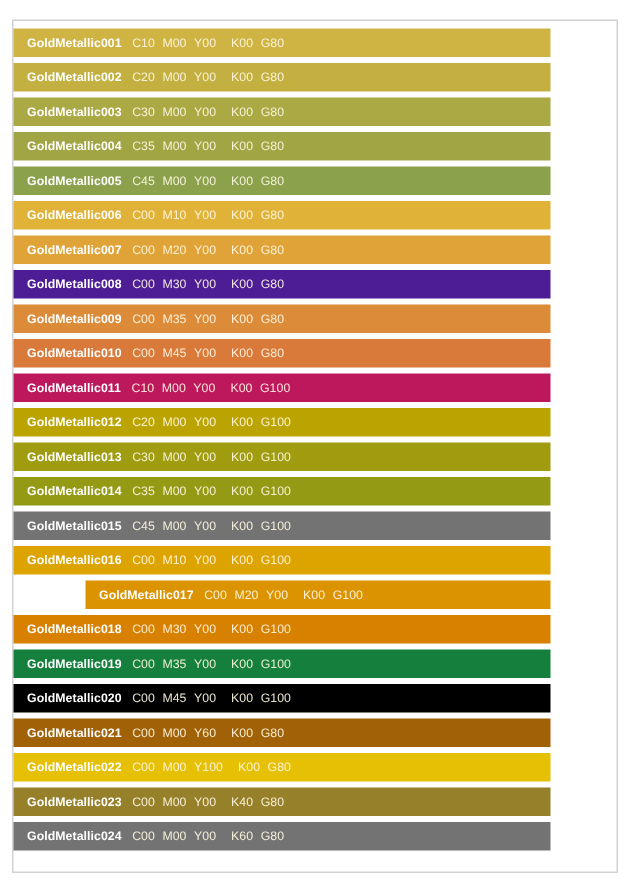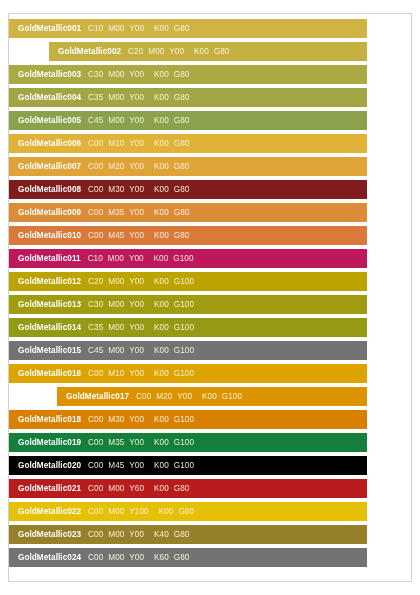--- a/index.html
+++ b/index.html
@@ -73,39 +73,39 @@
 </style>
 </head>
 <body>
 
 <div id="page">
   <div id="page-frame"></div>
   <div id="swatch-list">
       <div class="swatch-row" style="background: rgb(207, 180, 68);">
         <div class="swatch-label"><span class="swatch-name">GoldMetallic001</span><span class="gap-c"></span><span class="swatch-values">C10</span><span class="gap-sm"></span><span class="swatch-values">M00</span><span class="gap-sm"></span><span class="swatch-values">Y00</span><span class="gap-k"></span><span class="swatch-values">K00</span><span class="gap-sm"></span><span class="swatch-values">G80</span></div>
       </div>
-      <div class="swatch-row" style="background: rgb(195, 176, 65); margin-left: 40px;">
+      <div class="swatch-row" style="background: rgb(195, 176, 65);">
         <div class="swatch-label"><span class="swatch-name">GoldMetallic002</span><span class="gap-c"></span><span class="swatch-values">C20</span><span class="gap-sm"></span><span class="swatch-values">M00</span><span class="gap-sm"></span><span class="swatch-values">Y00</span><span class="gap-k"></span><span class="swatch-values">K00</span><span class="gap-sm"></span><span class="swatch-values">G80</span></div>
       </div>
       <div class="swatch-row" style="background: rgb(170, 169, 68);">
         <div class="swatch-label"><span class="swatch-name">GoldMetallic003</span><span class="gap-c"></span><span class="swatch-values">C30</span><span class="gap-sm"></span><span class="swatch-values">M00</span><span class="gap-sm"></span><span class="swatch-values">Y00</span><span class="gap-k"></span><span class="swatch-values">K00</span><span class="gap-sm"></span><span class="swatch-values">G80</span></div>
       </div>
       <div class="swatch-row" style="background: rgb(162, 165, 68);">
         <div class="swatch-label"><span class="swatch-name">GoldMetallic004</span><span class="gap-c"></span><span class="swatch-values">C35</span><span class="gap-sm"></span><span class="swatch-values">M00</span><span class="gap-sm"></span><span class="swatch-values">Y00</span><span class="gap-k"></span><span class="swatch-values">K00</span><span class="gap-sm"></span><span class="swatch-values">G80</span></div>
       </div>
       <div class="swatch-row" style="background: rgb(139, 161, 75);">
         <div class="swatch-label"><span class="swatch-name">GoldMetallic005</span><span class="gap-c"></span><span class="swatch-values">C45</span><span class="gap-sm"></span><span class="swatch-values">M00</span><span class="gap-sm"></span><span class="swatch-values">Y00</span><span class="gap-k"></span><span class="swatch-values">K00</span><span class="gap-sm"></span><span class="swatch-values">G80</span></div>
       </div>
       <div class="swatch-row" style="background: rgb(224, 178, 55);">
         <div class="swatch-label"><span class="swatch-name">GoldMetallic006</span><span class="gap-c"></span><span class="swatch-values">C00</span><span class="gap-sm"></span><span class="swatch-values">M10</span><span class="gap-sm"></span><span class="swatch-values">Y00</span><span class="gap-k"></span><span class="swatch-values">K00</span><span class="gap-sm"></span><span class="swatch-values">G80</span></div>
       </div>
       <div class="swatch-row" style="background: rgb(223, 163, 55);">
         <div class="swatch-label"><span class="swatch-name">GoldMetallic007</span><span class="gap-c"></span><span class="swatch-values">C00</span><span class="gap-sm"></span><span class="swatch-values">M20</span><span class="gap-sm"></span><span class="swatch-values">Y00</span><span class="gap-k"></span><span class="swatch-values">K00</span><span class="gap-sm"></span><span class="swatch-values">G80</span></div>
       </div>
-      <div class="swatch-row" style="background: #7f1d1d;">
+      <div class="swatch-row" style="background: #4c1d95;">
         <div class="swatch-label"><span class="swatch-name">GoldMetallic008</span><span class="gap-c"></span><span class="swatch-values">C00</span><span class="gap-sm"></span><span class="swatch-values">M30</span><span class="gap-sm"></span><span class="swatch-values">Y00</span><span class="gap-k"></span><span class="swatch-values">K00</span><span class="gap-sm"></span><span class="swatch-values">G80</span></div>
       </div>
       <div class="swatch-row" style="background: rgb(220, 140, 57);">
         <div class="swatch-label"><span class="swatch-name">GoldMetallic009</span><span class="gap-c"></span><span class="swatch-values">C00</span><span class="gap-sm"></span><span class="swatch-values">M35</span><span class="gap-sm"></span><span class="swatch-values">Y00</span><span class="gap-k"></span><span class="swatch-values">K00</span><span class="gap-sm"></span><span class="swatch-values">G80</span></div>
       </div>
       <div class="swatch-row" style="background: rgb(217, 121, 58);">
         <div class="swatch-label"><span class="swatch-name">GoldMetallic010</span><span class="gap-c"></span><span class="swatch-values">C00</span><span class="gap-sm"></span><span class="swatch-values">M45</span><span class="gap-sm"></span><span class="swatch-values">Y00</span><span class="gap-k"></span><span class="swatch-values">K00</span><span class="gap-sm"></span><span class="swatch-values">G80</span></div>
       </div>
       <div class="swatch-row" style="background: #be185d;">
         <div class="swatch-label"><span class="swatch-name">GoldMetallic011</span><span class="gap-c"></span><span class="swatch-values">C10</span><span class="gap-sm"></span><span class="swatch-values">M00</span><span class="gap-sm"></span><span class="swatch-values">Y00</span><span class="gap-k"></span><span class="swatch-values">K00</span><span class="gap-sm"></span><span class="swatch-values">G100</span></div>
@@ -130,21 +130,21 @@
       </div>
       <div class="swatch-row" style="background: rgb(216, 128, 0);">
         <div class="swatch-label"><span class="swatch-name">GoldMetallic018</span><span class="gap-c"></span><span class="swatch-values">C00</span><span class="gap-sm"></span><span class="swatch-values">M30</span><span class="gap-sm"></span><span class="swatch-values">Y00</span><span class="gap-k"></span><span class="swatch-values">K00</span><span class="gap-sm"></span><span class="swatch-values">G100</span></div>
       </div>
       <div class="swatch-row" style="background: #15803d;">
         <div class="swatch-label"><span class="swatch-name">GoldMetallic019</span><span class="gap-c"></span><span class="swatch-values">C00</span><span class="gap-sm"></span><span class="swatch-values">M35</span><span class="gap-sm"></span><span class="swatch-values">Y00</span><span class="gap-k"></span><span class="swatch-values">K00</span><span class="gap-sm"></span><span class="swatch-values">G100</span></div>
       </div>
       <div class="swatch-row" style="background: #000000;">
         <div class="swatch-label"><span class="swatch-name">GoldMetallic020</span><span class="gap-c"></span><span class="swatch-values">C00</span><span class="gap-sm"></span><span class="swatch-values">M45</span><span class="gap-sm"></span><span class="swatch-values">Y00</span><span class="gap-k"></span><span class="swatch-values">K00</span><span class="gap-sm"></span><span class="swatch-values">G100</span></div>
       </div>
-      <div class="swatch-row" style="background: #b91c1c; text-align: center;">
+      <div class="swatch-row" style="background: #a16207; text-align: center;">
         <div class="swatch-label"><span class="swatch-name">GoldMetallic021</span><span class="gap-c"></span><span class="swatch-values">C00</span><span class="gap-sm"></span><span class="swatch-values">M00</span><span class="gap-sm"></span><span class="swatch-values">Y60</span><span class="gap-k"></span><span class="swatch-values">K00</span><span class="gap-sm"></span><span class="swatch-values">G80</span></div>
       </div>
       <div class="swatch-row" style="background: rgb(229, 192, 4); align-items: center;">
         <div class="swatch-label"><span class="swatch-name">GoldMetallic022</span><span class="gap-c"></span><span class="swatch-values">C00</span><span class="gap-sm"></span><span class="swatch-values">M00</span><span class="gap-sm"></span><span class="swatch-values">Y100</span><span class="gap-k"></span><span class="swatch-values">K00</span><span class="gap-sm"></span><span class="swatch-values">G80</span></div>
       </div>
       <div class="swatch-row" style="background: rgb(150, 128, 42);">
         <div class="swatch-label"><span class="swatch-name">GoldMetallic023</span><span class="gap-c"></span><span class="swatch-values">C00</span><span class="gap-sm"></span><span class="swatch-values">M00</span><span class="gap-sm"></span><span class="swatch-values">Y00</span><span class="gap-k"></span><span class="swatch-values">K40</span><span class="gap-sm"></span><span class="swatch-values">G80</span></div>
       </div>
       <div class="swatch-row" style="background: #737373;">
         <div class="swatch-label"><span class="swatch-name">GoldMetallic024</span><span class="gap-c"></span><span class="swatch-values">C00</span><span class="gap-sm"></span><span class="swatch-values">M00</span><span class="gap-sm"></span><span class="swatch-values">Y00</span><span class="gap-k"></span><span class="swatch-values">K60</span><span class="gap-sm"></span><span class="swatch-values">G80</span></div>

